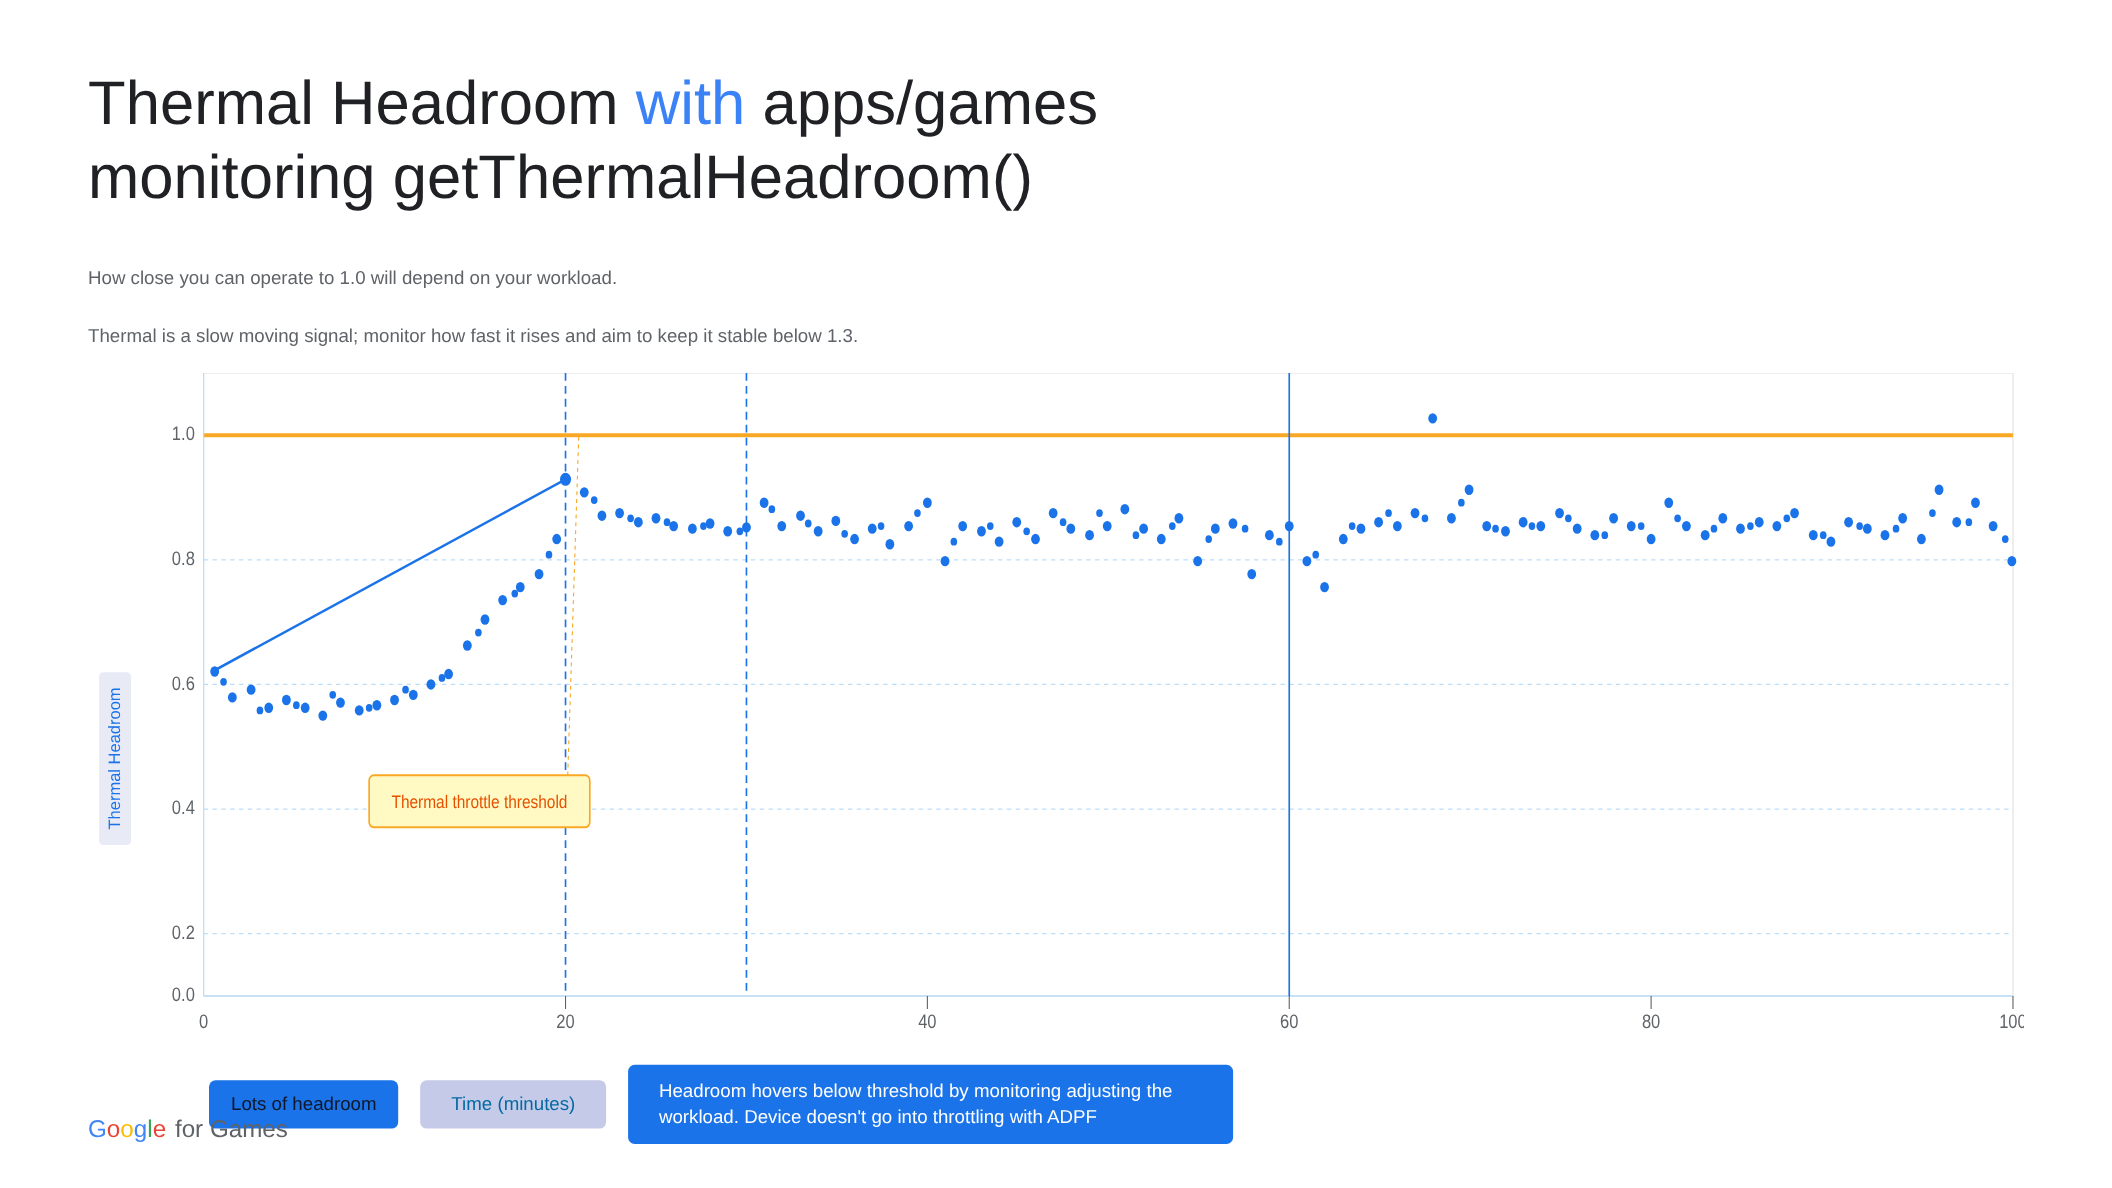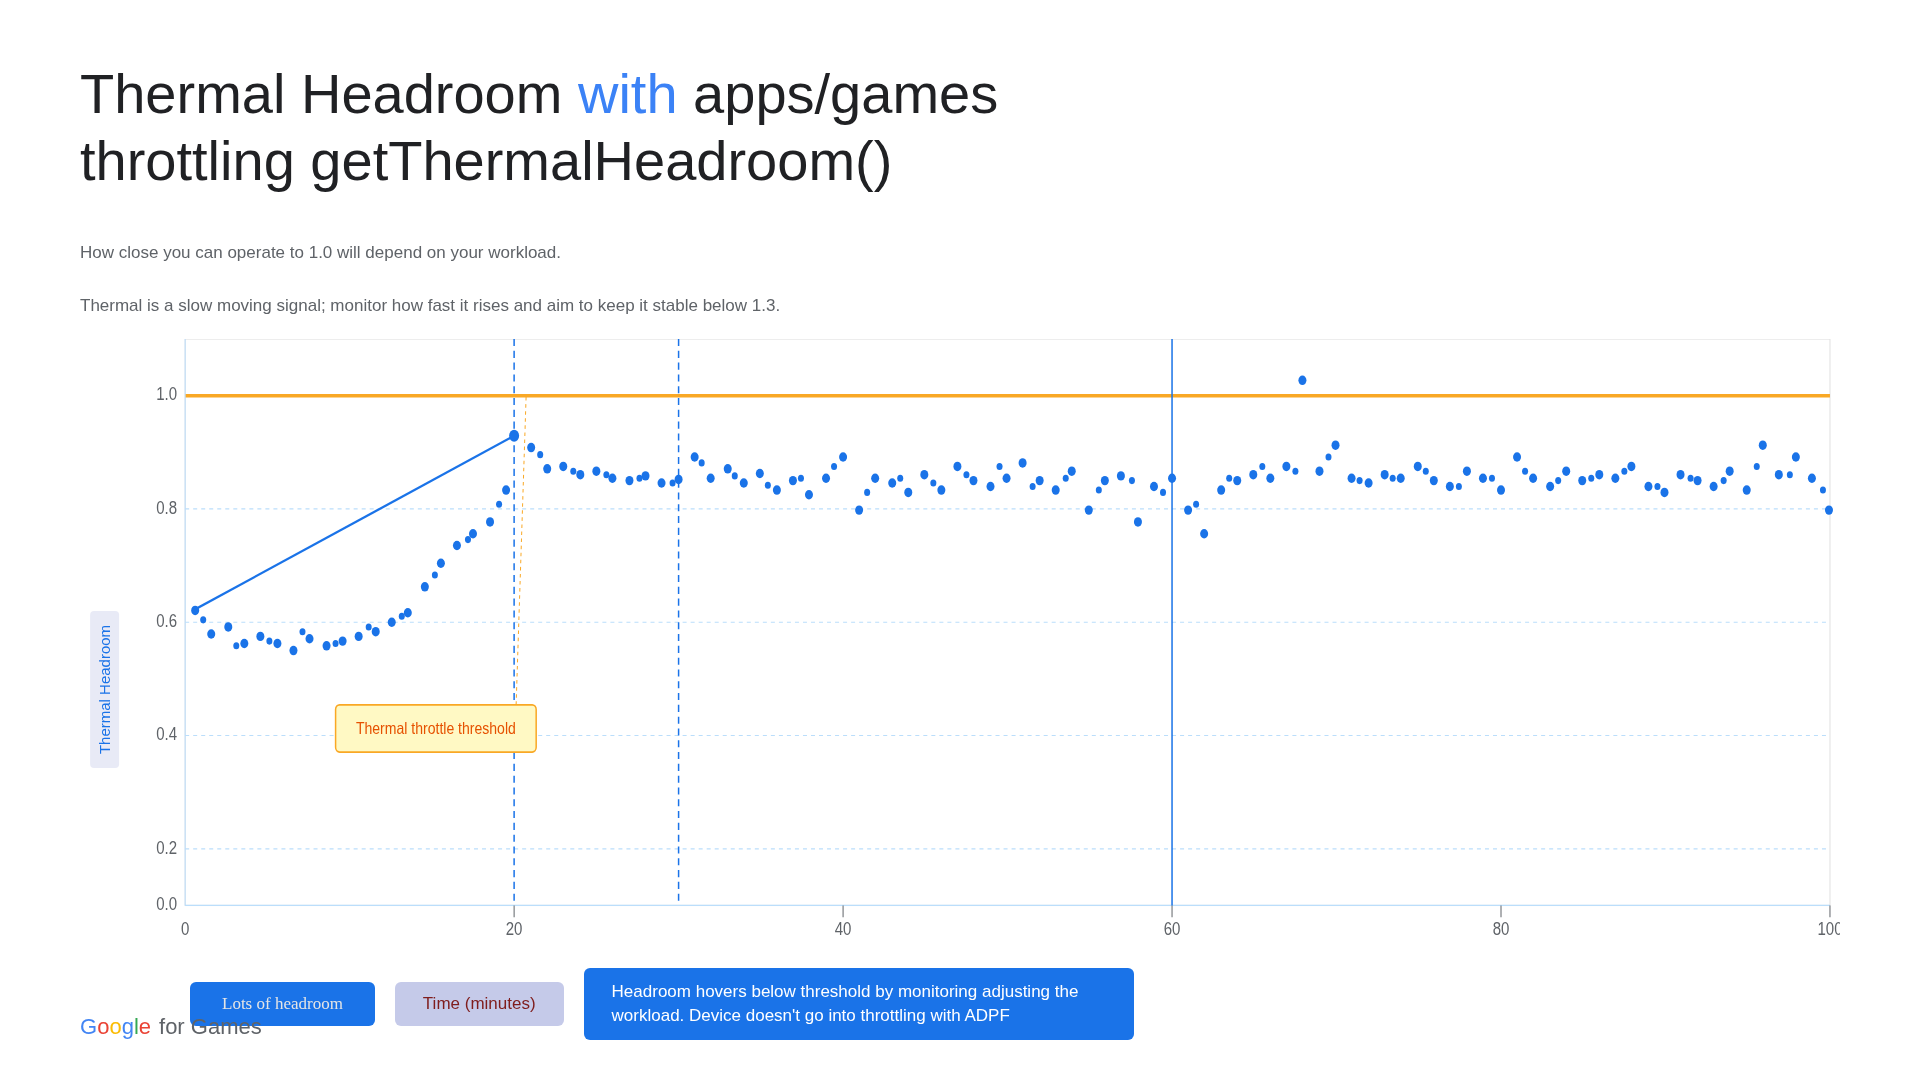--- a/index.html
+++ b/index.html
@@ -91,31 +91,30 @@
     .bottom-labels {
       display: flex;
       align-items: center;
       margin-top: 16px;
       gap: 20px;
       padding-left: 55px;
     }
 
     .label-pill-blue {
       background: #1a73e8;
-      color: #e5e5e5;
-      padding: 12px 32px;
+      color: #0f172a;
+      padding: 12px 20px;
       border-radius: 6px;
       font-size: 17px;
       font-weight: 500;
-      font-family: Liberation Serif, serif;
     }
 
     .label-pill-light {
       background: #c5cae9;
-      color: #7f1d1d;
+      color: #0369a1;
       padding: 12px 28px;
       border-radius: 6px;
       font-size: 17px;
       font-weight: 500;
     }
 
     .label-pill-description {
       background: #1a73e8;
       color: white;
       padding: 12px 28px;
@@ -151,21 +150,21 @@
     }
   </style>
 </head>
 <body>
 
 <div class="main-container">
   <div class="title-block">
     <div class="title-line">
       <span>Thermal Headroom </span><span class="title-with">with</span><span> apps/games</span>
     </div>
-    <div class="title-line">throttling getThermalHeadroom()</div>
+    <div class="title-line">monitoring getThermalHeadroom()</div>
   </div>
 
   <div class="subtitle-block">
     <div class="subtitle-line">How close you can operate to 1.0 will depend on your workload.</div>
     <div class="subtitle-line">Thermal is a slow moving signal; monitor how fast it rises and aim to keep it stable below 1.3.</div>
   </div>
 
   <div class="chart-area">
     <div class="y-axis-label-container">
       <div class="y-axis-label">Thermal Headroom</div>

